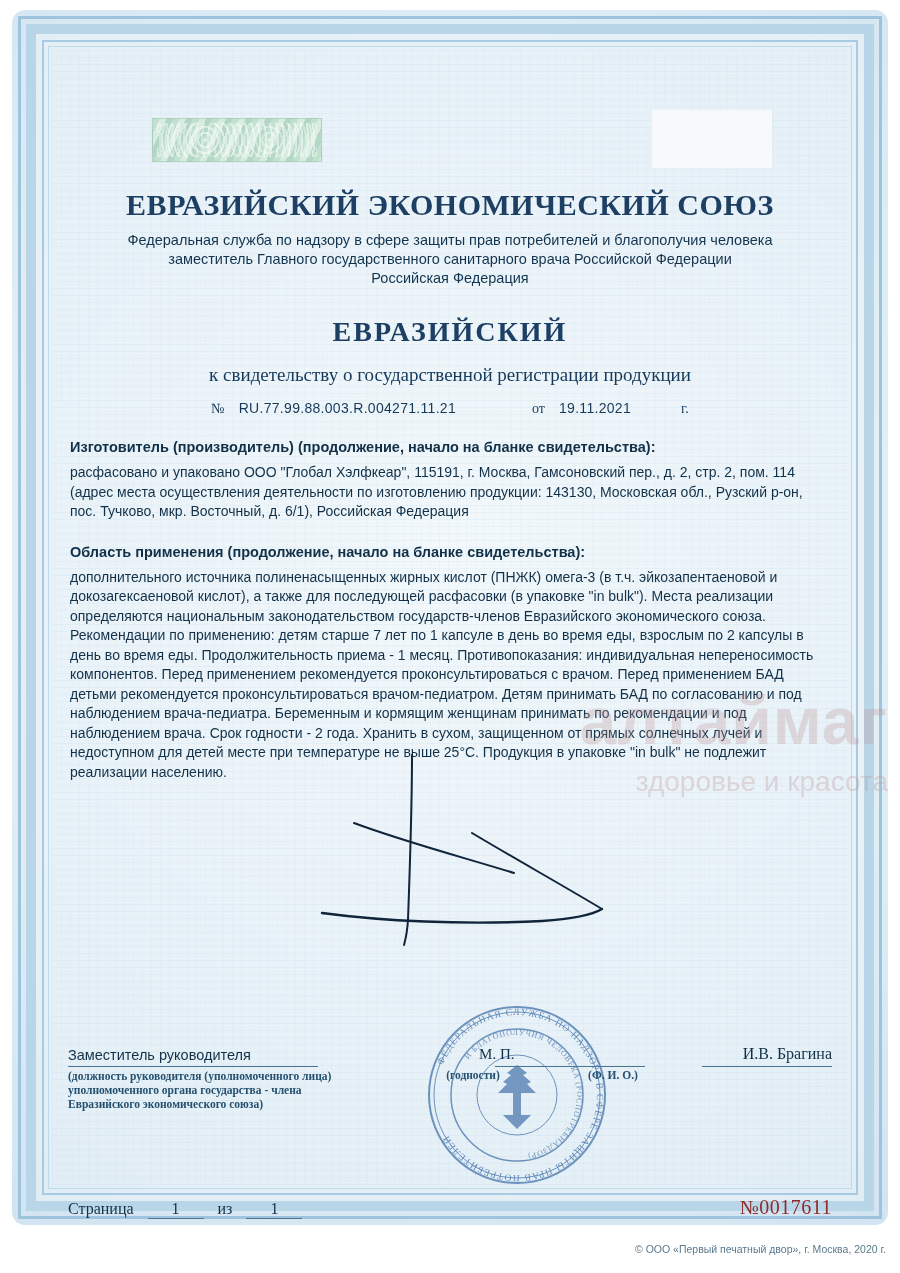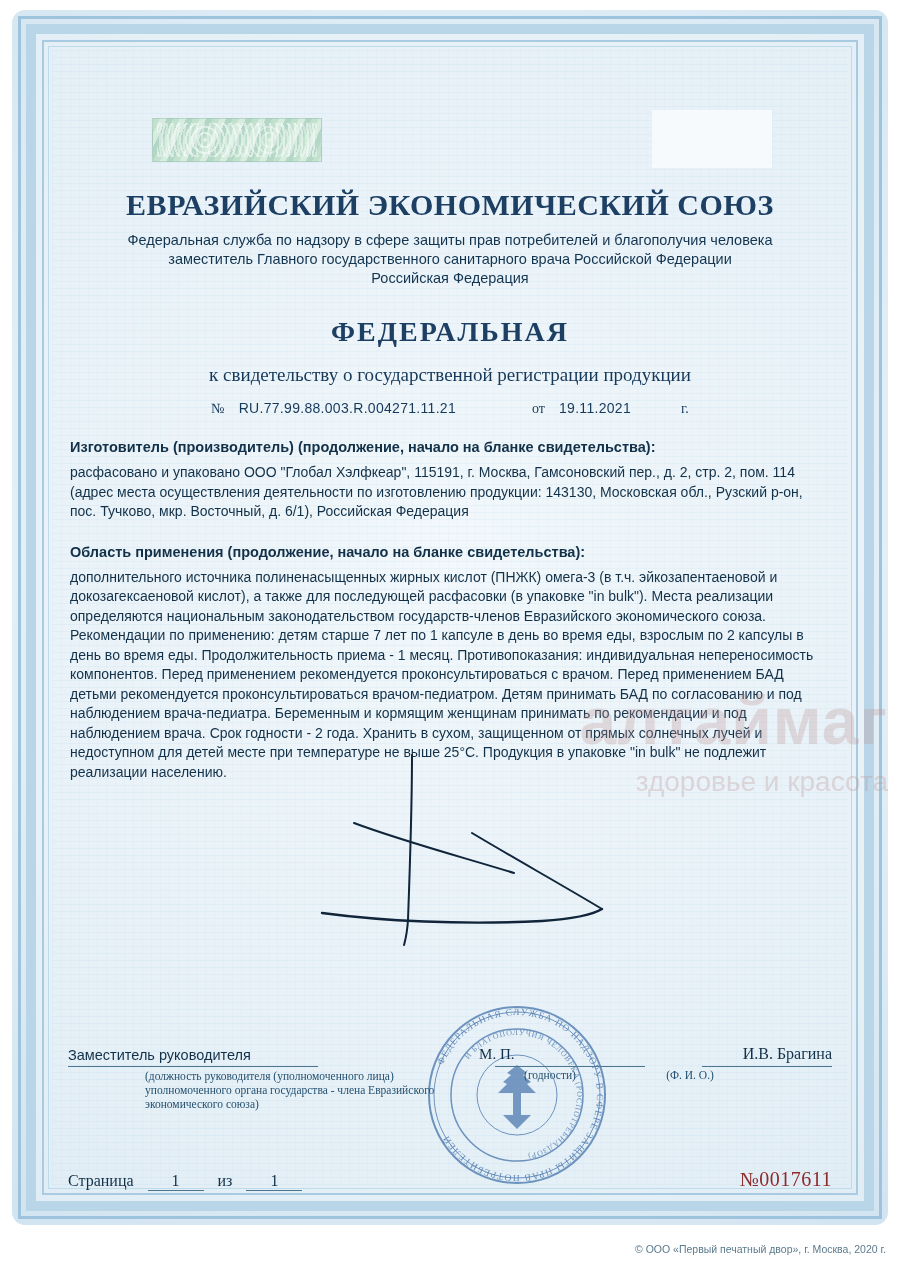--- a/index.html
+++ b/index.html
@@ -262,35 +262,36 @@
   .rules {
     display: flex;
     justify-content: space-between;
     margin-top: 2px;
   }
   .rule-left { width: 250px; }
   .rule-mid  { width: 150px; margin-left: 120px;}
   .rule-right{ width: 130px; }
   .captions {
     display: flex;
-    justify-content: center;
+    justify-content: flex-start;
     font-family: "Liberation Serif", serif;
     font-size: 11.5px;
     color: #24506f;
     margin-top: 2px;
+    font-weight: bold;
   }
   .cap-left { width: 300px; line-height: 14px; }
   .cap-mid  { width: 150px; text-align: center; margin-left: 30px;}
   .cap-right{ width: 130px; text-align: center; }
 
   .pagerow {
     position: absolute;
     left: 56px;
     right: 56px;
-    top: 1158px;
+    top: 1186px;
     display: flex;
     align-items: baseline;
     font-family: "Liberation Serif", serif;
     font-size: 16px;
     color: #123149;
   }
   .pagerow .p-label { margin-right: 14px; }
   .pagerow .p-num {
     display: inline-block;
     width: 56px;
@@ -330,21 +331,21 @@
   <div class="content">
 
     <div class="title">ЕВРАЗИЙСКИЙ ЭКОНОМИЧЕСКИЙ СОЮЗ</div>
 
     <div class="agency">
       <div>Федеральная служба по надзору в сфере защиты прав потребителей и благополучия человека</div>
       <div>заместитель Главного государственного санитарного врача Российской Федерации</div>
       <div>Российская Федерация</div>
     </div>
 
-    <div class="doc-kind">ФЕДЕРАЛЬНАЯ</div>
+    <div class="doc-kind">ЕВРАЗИЙСКИЙ</div>
     <div class="doc-sub">к свидетельству о государственной регистрации продукции</div>
 
     <div class="numline">
       <span class="lbl">№</span>
       <span class="val">RU.77.99.88.003.R.004271.11.21</span>
       <span class="spacer-60"></span>
       <span class="lbl">от</span>
       <span class="val">19.11.2021</span>
       <span class="spacer-30"></span>
       <span class="lbl">г.</span>

